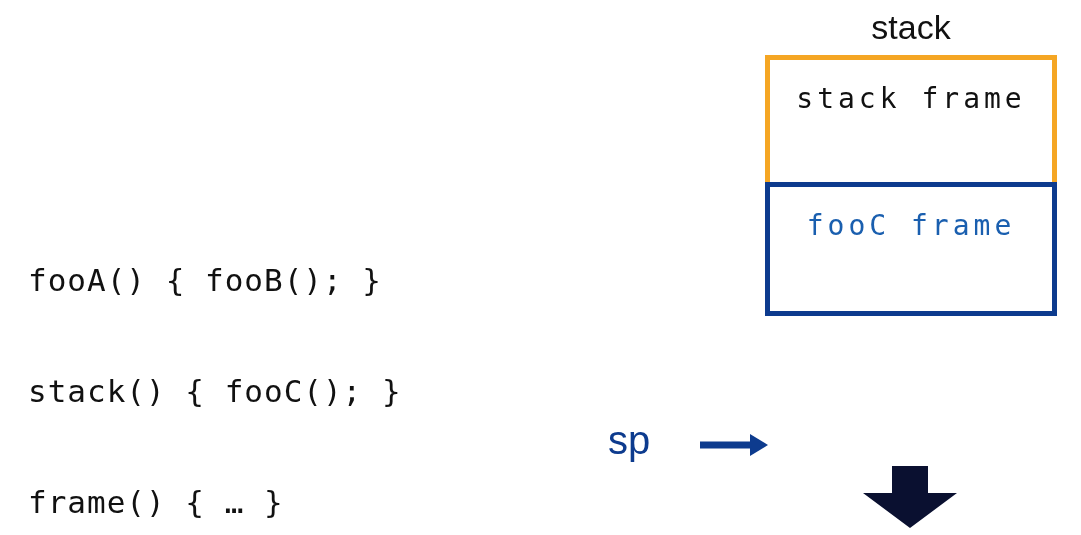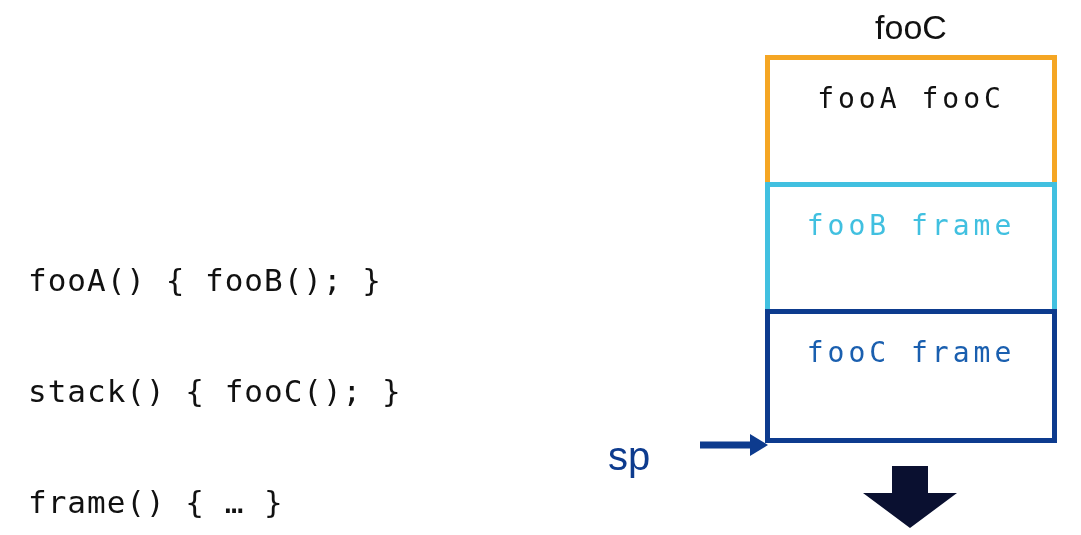--- a/index.html
+++ b/index.html
@@ -71,21 +71,20 @@
   }
 
   
   .sp-label {
     position: absolute;
     left: 608px;
     top: 420px;
     font-size: 40px;
     font-family: "Liberation Sans", sans-serif;
     line-height: 1;
-    margin-top: 16px;
   }
   .sp-arrow {
     position: absolute;
     left: 700px;
     top: 432px;
     width: 68px;
     height: 26px;
   }
 
   
@@ -101,28 +100,25 @@
 <body>
 
 <div class="canvas">
 
   <div class="code">
     <div class="code-line">fooA() { fooB(); }</div>
     <div class="code-line">stack() { fooC(); }</div>
     <div class="code-line">frame() { … }</div>
   </div>
 
-  <div class="stack-title">fooC</div>
+  <div class="stack-title">stack</div>
 
   <div class="stack">
     <div class="frame frame-a" style="border-color: rgb(245, 166, 35);">
-      <div class="frame-label" style="color: rgb(17, 17, 17);">fooA fooC</div>
-    </div>
-    <div class="frame frame-b" style="border-color: rgb(65, 192, 224);">
-      <div class="frame-label" style="color: rgb(65, 192, 224);">fooB frame</div>
+      <div class="frame-label" style="color: rgb(17, 17, 17);">stack frame</div>
     </div>
     <div class="frame frame-c" style="border-color: rgb(13, 59, 142);">
       <div class="frame-label" style="color: rgb(26, 95, 175);">fooC frame</div>
     </div>
   </div>
 
   <div class="sp-label" style="color: rgb(13, 59, 142);">sp</div>
 
   <svg class="sp-arrow" viewBox="0 0 68 26" style="fill: rgb(13, 59, 142);">
     <rect x="0" y="9.5" width="52" height="7"></rect>

